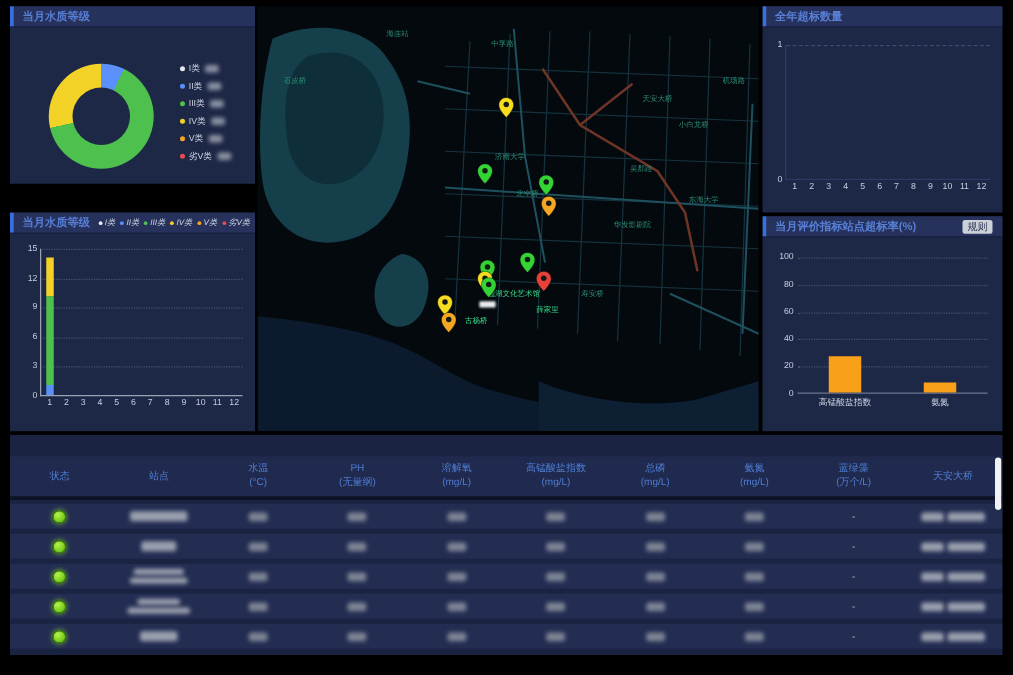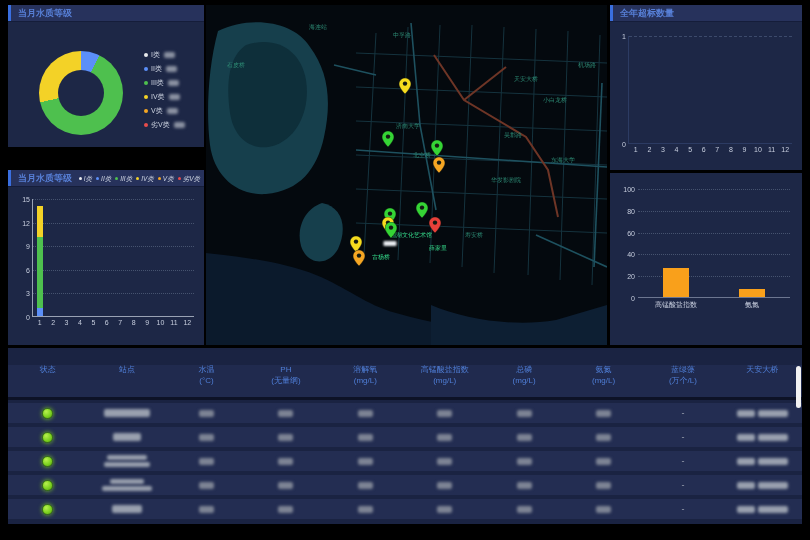--- a/index.html
+++ b/index.html
@@ -67,21 +67,21 @@
   .map svg.base { position:absolute; left:0; top:0; }
   .map-label { position:absolute; font-size:6px; color:#2d8a74; white-space:nowrap;
     transform:translate(-50%,-50%); }
   .map-label.poi { color:#35d98a; }
   .map-chip { position:absolute; width:13px; height:5px; background:#e8ebef;
     border-radius:1px; filter:blur(0.8px); transform:translate(-50%,0); }
   .pin { position:absolute; width:12px; height:16px; cursor:pointer; }
 
   
   .thead { position:absolute; left:0; top:17px; right:0; height:35px; background:#202a4e;
-    display:flex; border-bottom:3px solid #0d1226; }
+    display:flex; align-items:center; border-bottom:3px solid #0d1226; }
   .th { flex:1; text-align:center; font-size:8px; color:#4f7ed6; line-height:1.35; }
   .tbody { position:absolute; left:0; top:55px; right:0; bottom:0; }
   .trow { height:20px; margin-bottom:4px; background:#232d52; display:flex; align-items:center; }
   .td { flex:1; display:flex; align-items:center; justify-content:center; gap:3px; }
   .td.col-name { flex-direction:column; gap:2px; }
   .status-dot { width:11px; height:11px; border-radius:50%;
     background:radial-gradient(circle at 35% 30%, #b8f04e, #7ed321 55%, #59a313);
     border:1px solid #3f7d10; box-shadow:0 0 4px rgba(140,228,32,.8); }
   .dash { font-size:9px; color:#9aa2b1; }
   .np { height:7px; background:#99a0ae; }
@@ -332,20 +332,25 @@
             <span>9</span>
             <span>10</span>
             <span>11</span>
             <span>12</span>
           </div>
         </div>
     </div>
   </section>
 
   <section class="panel p-month-rate">
+    <header class="ptitle">
+      <i class="accent"></i>
+      <span>当月评价指标站点超标率(%)</span>
+      <span class="rule-btn">规则</span>
+    </header>
     <div class="pbody">
       <div class="plot" id="rate-plot">
           <span class="ytick" style="top: 109px;">0</span>
           <div class="grid" style="top: 87.2px;"></div>
           <span class="ytick" style="top: 87.2px;">20</span>
           <div class="grid" style="top: 65.4px;"></div>
           <span class="ytick" style="top: 65.4px;">40</span>
           <div class="grid" style="top: 43.6px;"></div>
           <span class="ytick" style="top: 43.6px;">60</span>
           <div class="grid" style="top: 21.8px;"></div>

